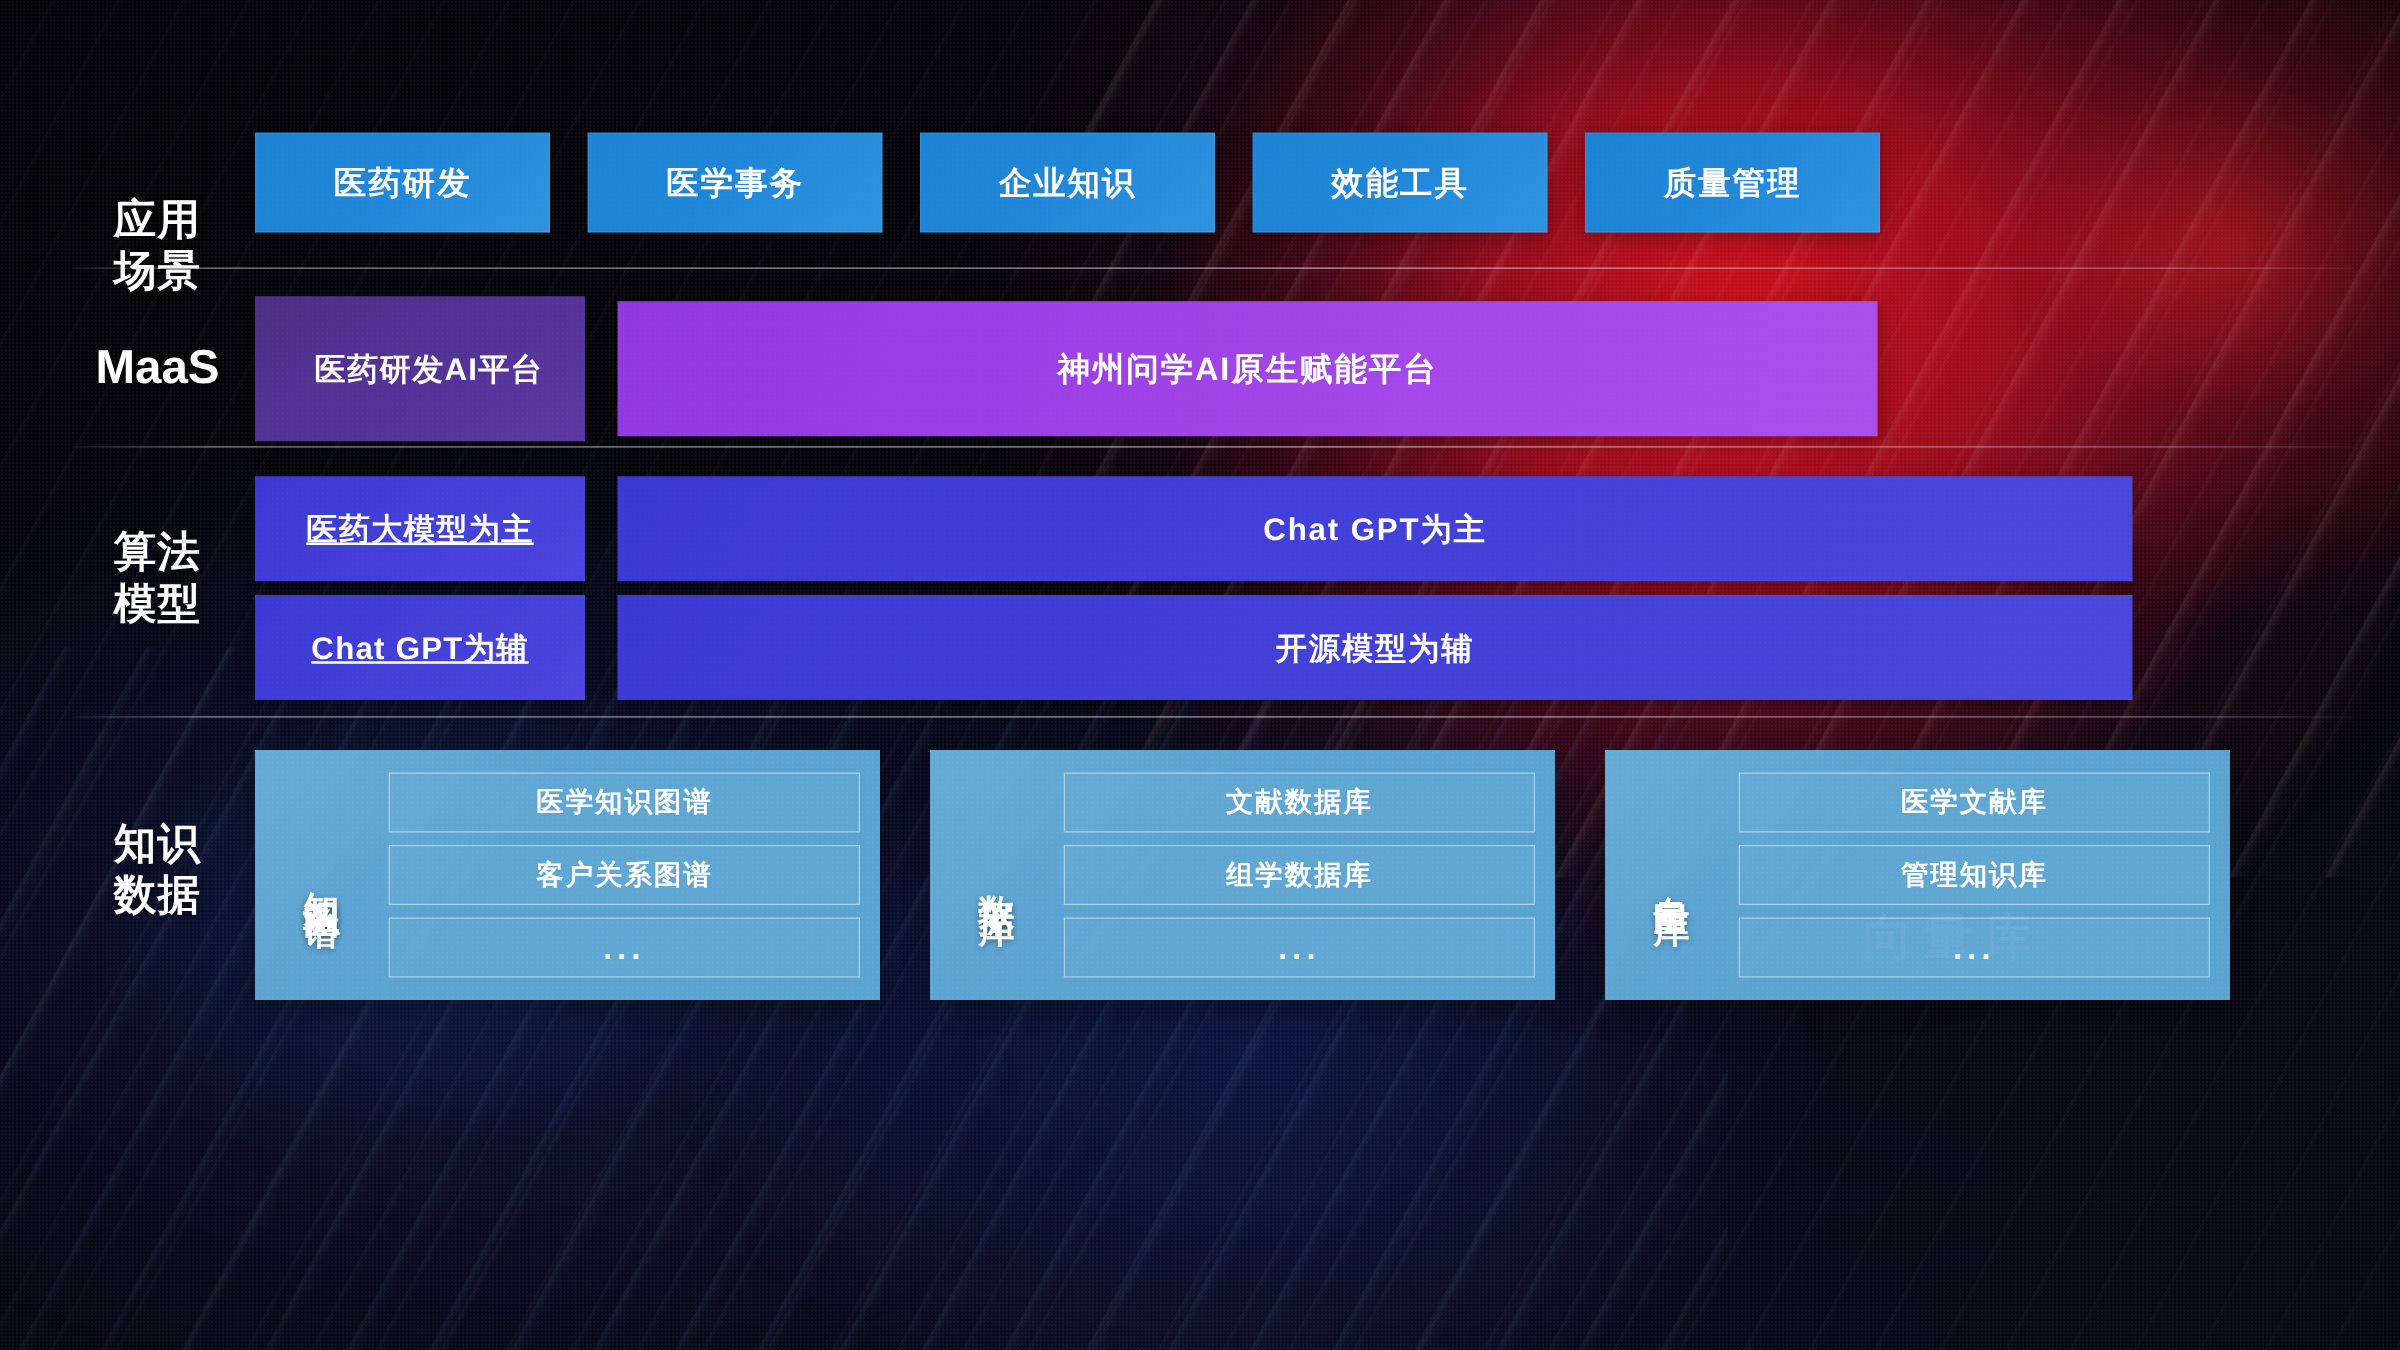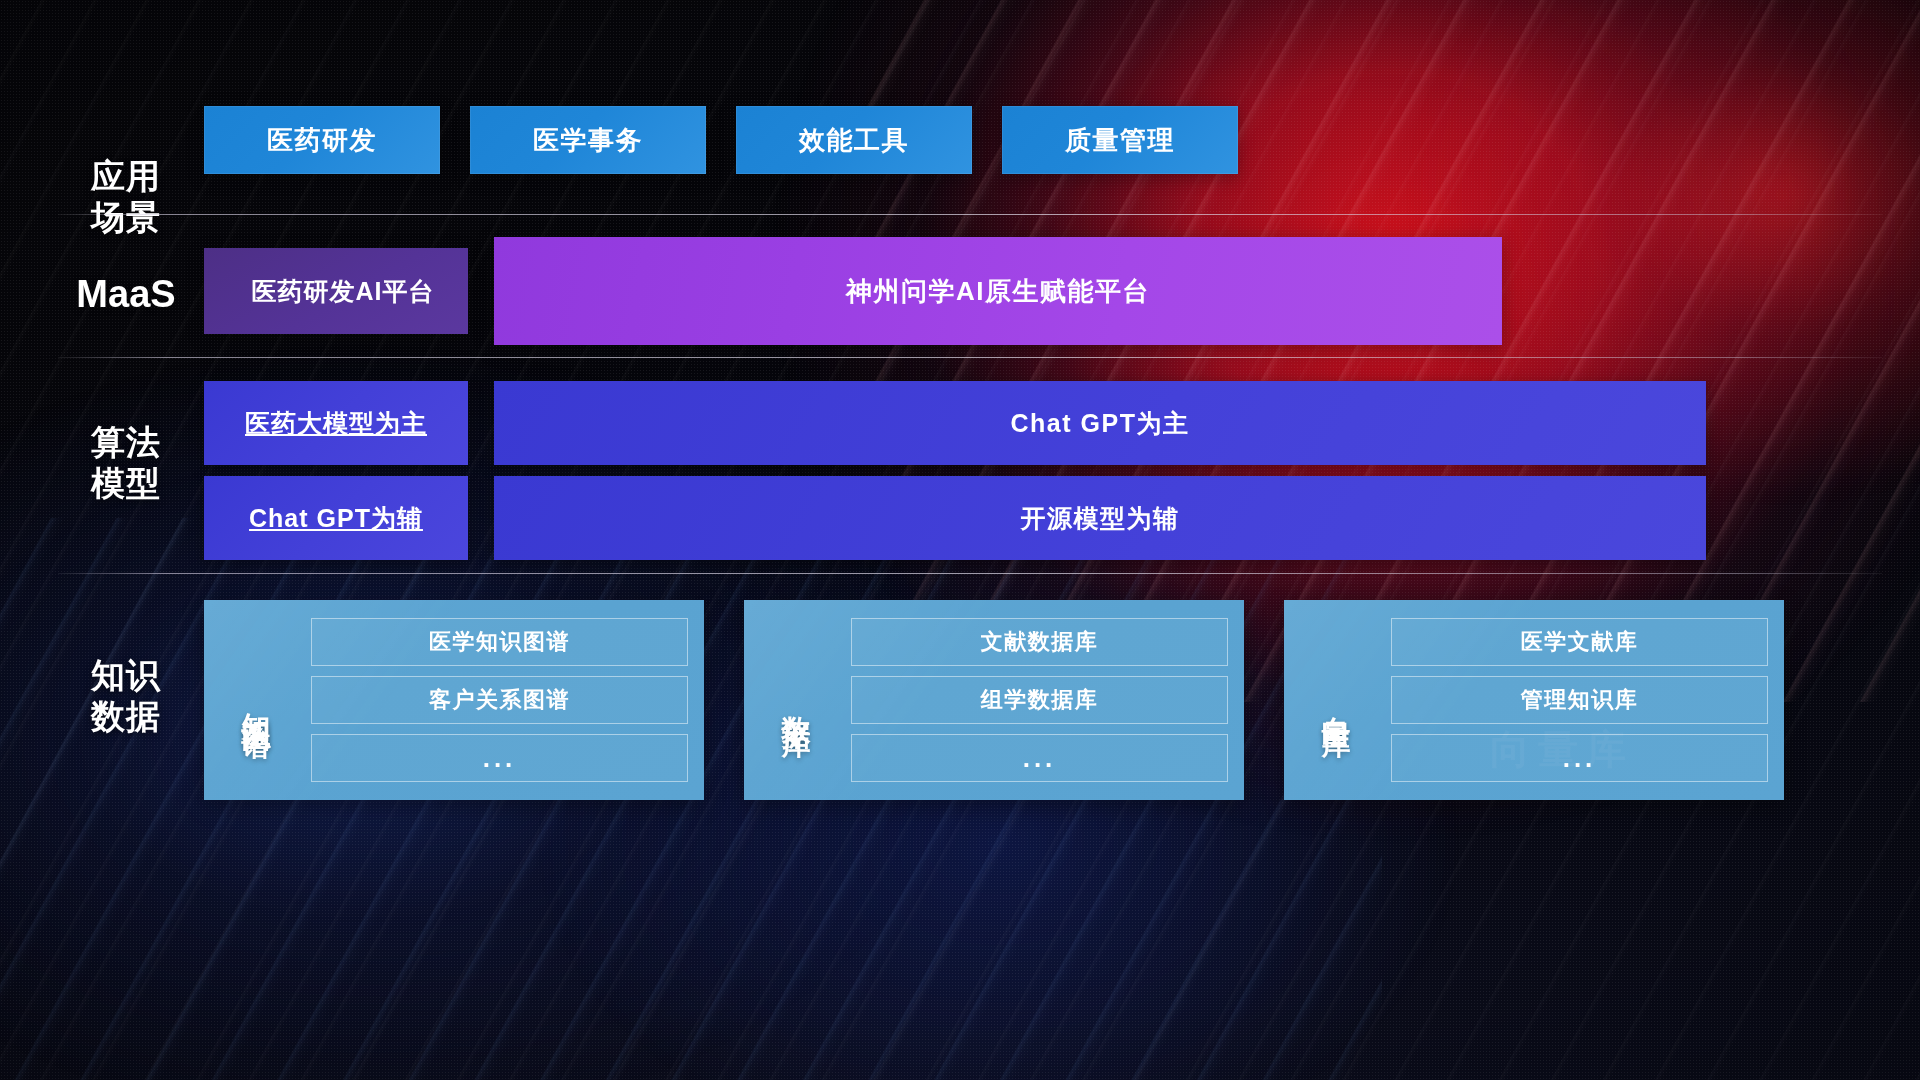--- a/index.html
+++ b/index.html
@@ -121,37 +121,37 @@
         rgba(255,255,255,0.06) 0%,
         rgba(212,206,226,0.62) 6%,
         rgba(226,222,236,0.70) 55%,
         rgba(200,196,216,0.46) 92%,
         rgba(255,255,255,0.05) 100%);
   }
 
   
   .app-row{ top:106px; left:204px; gap:30px; }
   .app-box{
-    width:236px; height:68px;
+    width:236px; height:80px;
     display:flex; align-items:center; justify-content:center;
     background:linear-gradient(135deg,#1b82d4 0%,#1f86d8 45%,#3093e0 100%);
     color:#ffffff; font-size:26px; font-weight:bold; letter-spacing:1.5px;
     box-shadow:inset 0 0 0 1px rgba(255,255,255,.08), 0 4px 16px rgba(0,0,0,.30);
     position:relative; overflow:hidden;
   }
   .app-box::after{
     content:""; position:absolute; inset:0;
     background:radial-gradient(rgba(255,255,255,.20) .6px, transparent .7px);
     background-size:4px 4px; opacity:.30; pointer-events:none;
   }
 
   
   .maas-row{ top:237px; left:204px; gap:26px; }
   .maas-left{
-    width:264px; height:86px;
+    width:264px; height:116px;
     display:flex; align-items:center; justify-content:center;
     background:linear-gradient(150deg,#4d2f86 0%,#543397 55%,#5b389f 100%);
     color:#ffffff; font-size:25px; font-weight:bold; letter-spacing:1px;
     position:relative; overflow:hidden;
     box-shadow:0 4px 16px rgba(0,0,0,.32);
     padding-left:14px;
   }
   .maas-right{
     width:1008px; height:108px;
     display:flex; align-items:center; justify-content:center;
@@ -265,20 +265,23 @@
   </div>
 
   <div class="row app-row">
     <div class="app-box">
       <span>医药研发</span>
     </div>
     <div class="app-box">
       <span>医学事务</span>
     </div>
     <div class="app-box">
+      <span>企业知识</span>
+    </div>
+    <div class="app-box">
       <span>效能工具</span>
     </div>
     <div class="app-box">
       <span>质量管理</span>
     </div>
   </div>
 
   <div class="divider" style="top:214px;"></div>
 
   <div class="rowlabel maas" style="top:271px;">

